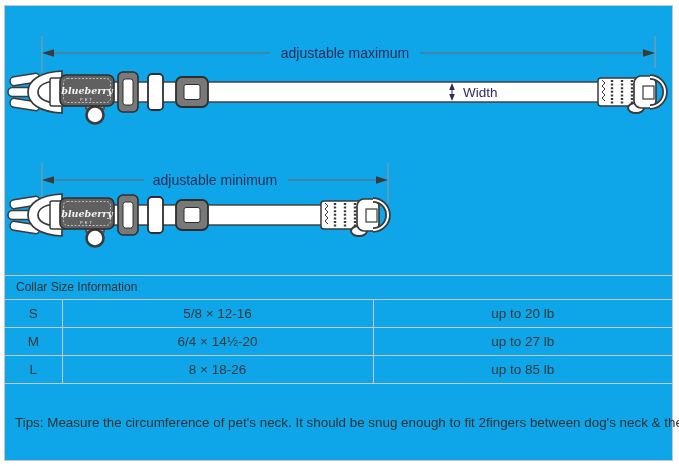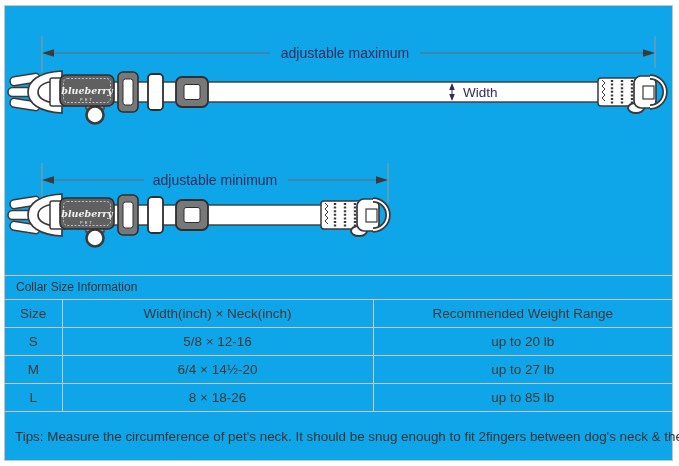--- a/index.html
+++ b/index.html
@@ -98,25 +98,20 @@
   <div class="title-row">Collar Size Information</div>
 
   <table class="size-table">
     <colgroup>
         <col class="c-size">
         <col class="c-wn">
         <col>
       </colgroup>
     <tbody>
       <tr>
-        <td>Size</td>
-        <td>Width(inch) × Neck(inch)</td>
-        <td>Recommended Weight Range</td>
-      </tr>
-      <tr>
         <td>S</td>
         <td>5/8 × 12-16</td>
         <td>up to 20 lb</td>
       </tr>
       <tr>
         <td>M</td>
         <td>6/4 × 14½-20</td>
         <td>up to 27 lb</td>
       </tr>
       <tr>

